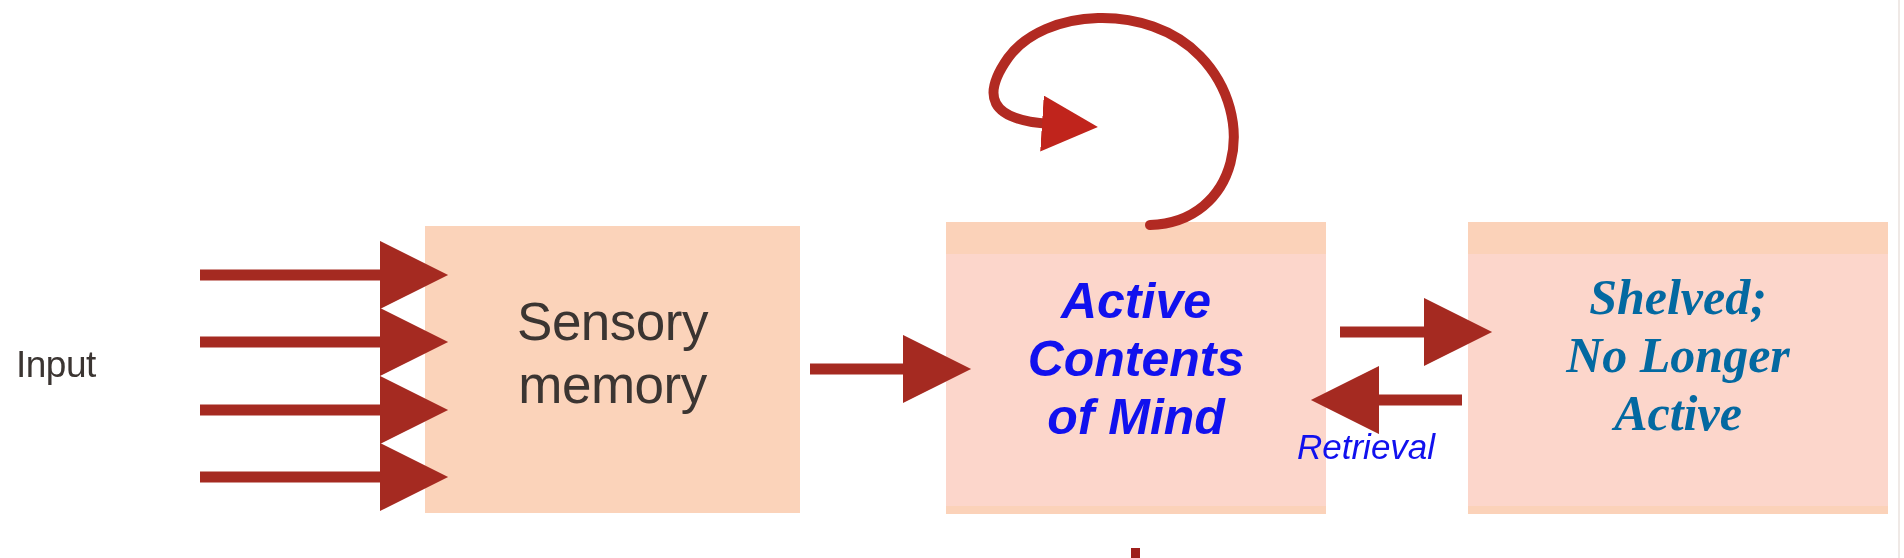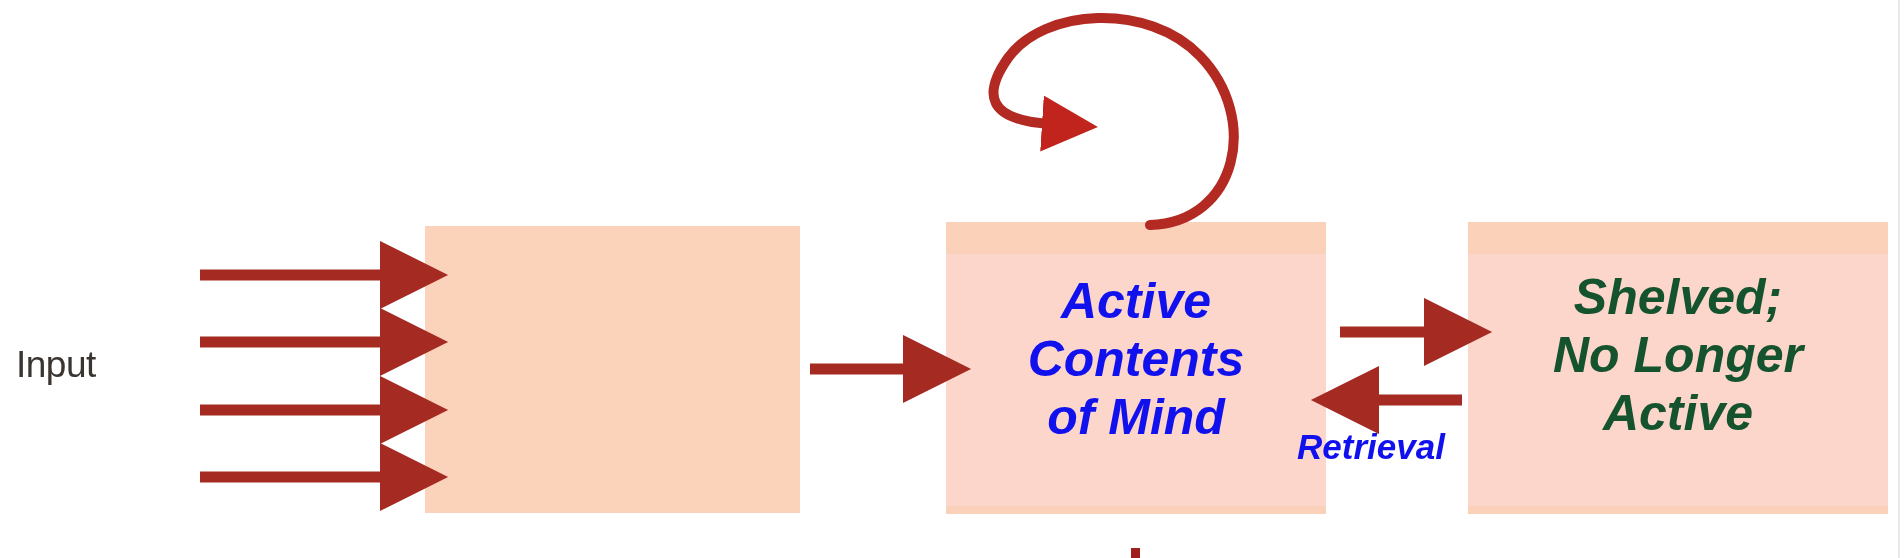--- a/index.html
+++ b/index.html
@@ -94,39 +94,39 @@
     font-family: "Liberation Sans", sans-serif;
     line-height: 1.16;
   }
   #shelved-label {
     left: 1468px;
     top: 268px;
     width: 420px;
     font-size: 50px;
     font-weight: bold;
     font-style: italic;
-    color: #14532d;
-    font-family: Liberation Sans, sans-serif;
+    color: #0369a1;
+    font-family: Liberation Serif, serif;
     line-height: 1.16;
   }
   #input-label {
     position: absolute;
     left: 16px;
     top: 344px;
     font-size: 37px;
     color: #3b3532;
     font-family: "Liberation Sans", sans-serif;
     letter-spacing: -0.5px;
   }
   #retrieval-label {
     position: absolute;
     left: 1297px;
     top: 427px;
     font-size: 35px;
-    font-weight: bold;
+    font-weight: normal;
     font-style: italic;
     color: #1111ee;
     font-family: "Liberation Sans", sans-serif;
     white-space: nowrap;
     text-align: right;
   }
   
   #right-frame-line {
     position: absolute;
     left: 1898px;
@@ -182,20 +182,22 @@
     <line x1="1462" y1="400" x2="1367" y2="400" stroke="#a52a21" stroke-width="11" marker-end="url(#ah-left)"></line>
 
     <path d="M 1150 225
              C 1238 222, 1260 118, 1200 56
              C 1148 2, 1044 8, 1008 58
              C 982 95, 988 120, 1050 124" fill="none" stroke="#b22a22" stroke-width="10" stroke-linecap="round" marker-end="url(#ah-loop)"></path>
   </svg>
 
   <div id="input-label">Input</div>
 
+  <div class="box-label" id="sensory-label">Sensory
+memory</div>
 
   <div class="box-label" id="active-label">Active
 Contents
 of Mind</div>
 
   <div class="box-label" id="shelved-label">Shelved;
 No Longer
 Active</div>
 
   <div id="retrieval-label">Retrieval</div>

